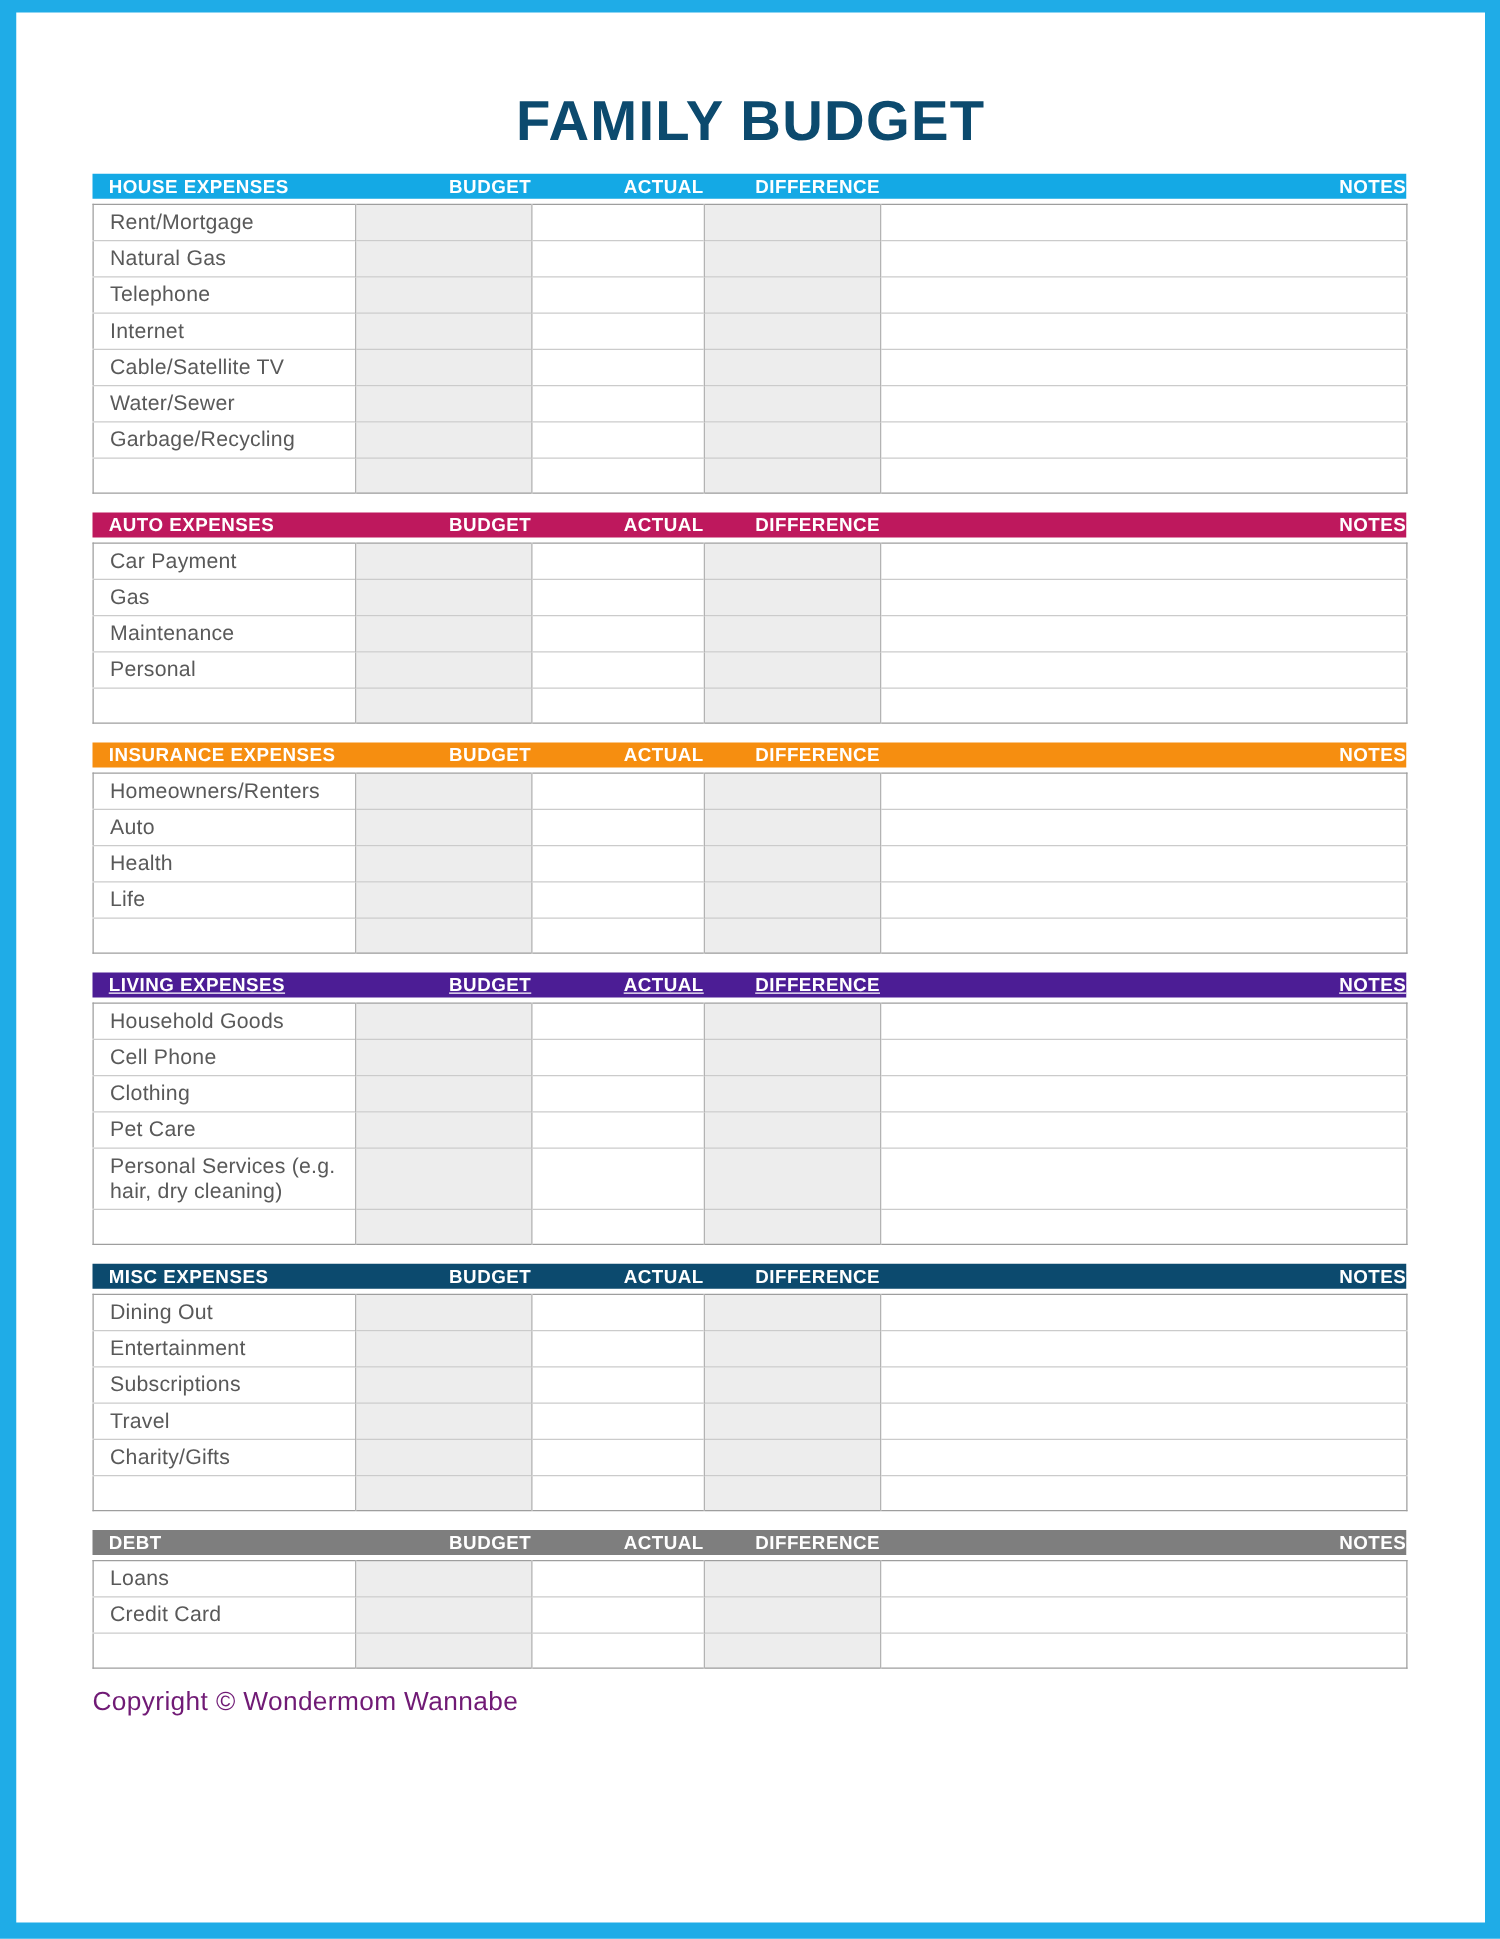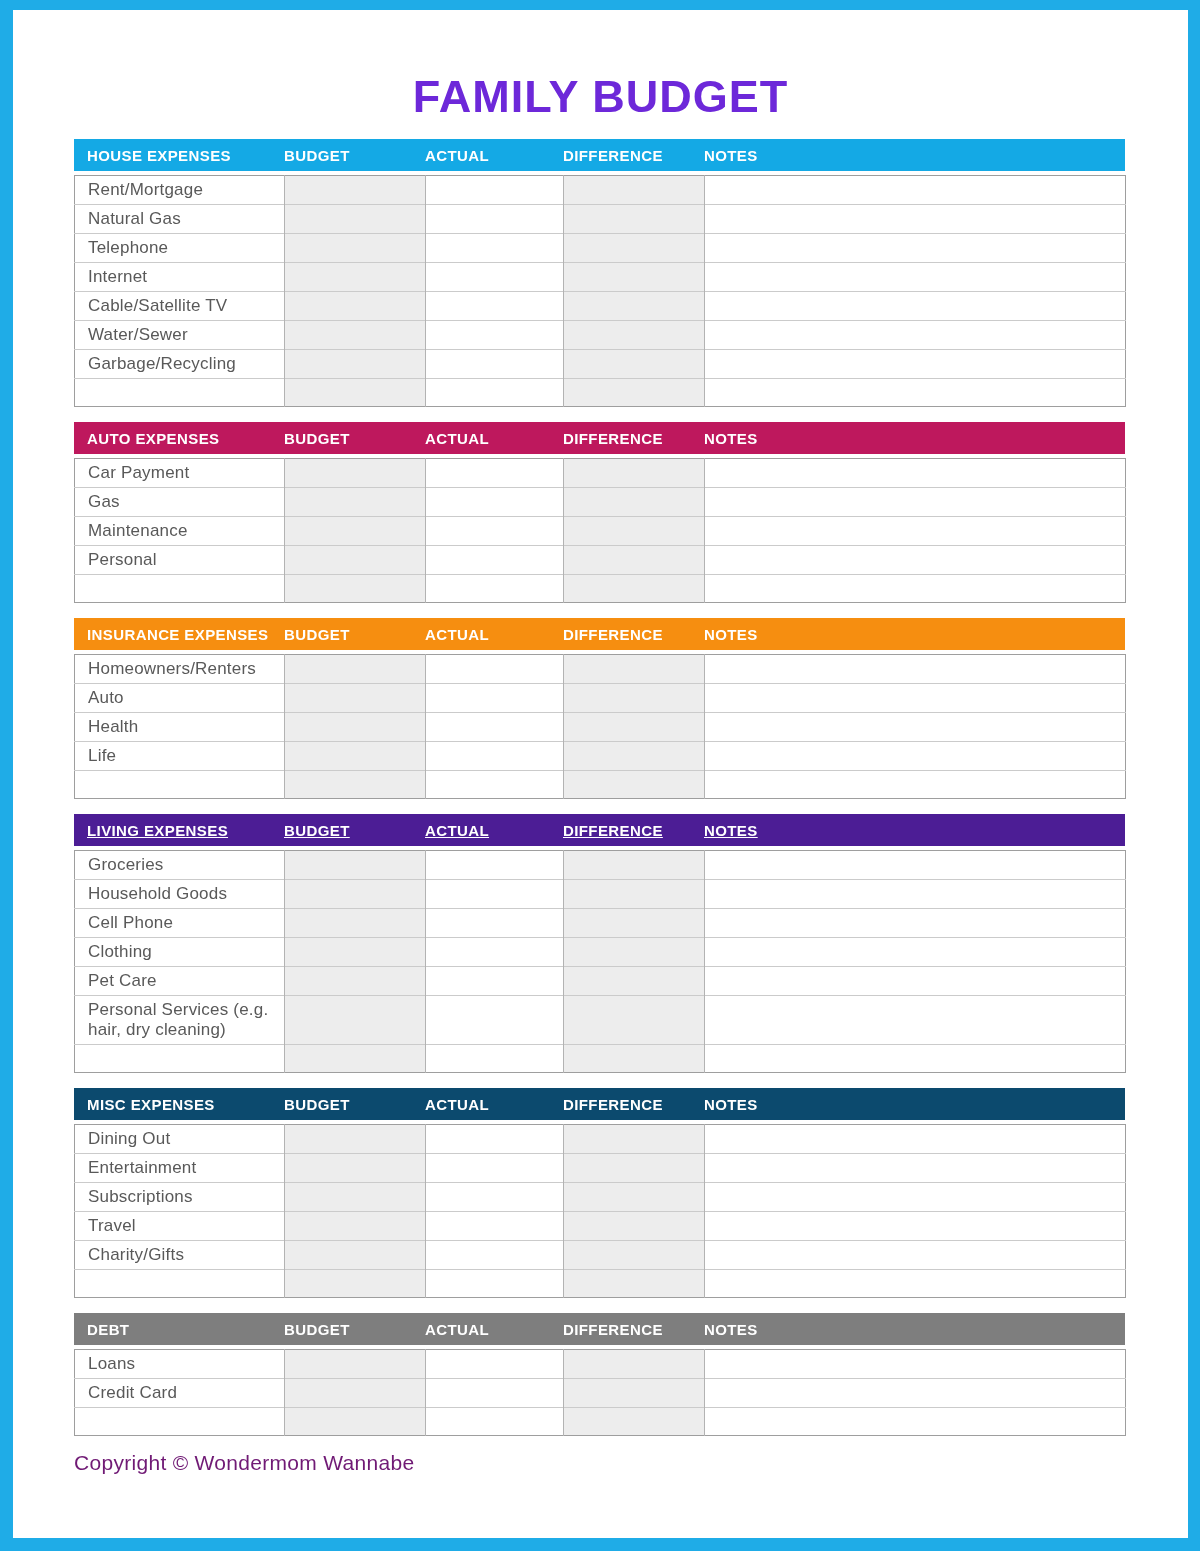--- a/index.html
+++ b/index.html
@@ -17,39 +17,39 @@
   .page { width: 100%; height: 100%; }
 
   h1.page-title {
     margin-top: 64px;
     margin-bottom: 20px;
     text-align: center;
     font-size: 45px;
     font-weight: 700;
     letter-spacing: 1px;
     line-height: 1.0;
-    color: #6d28d9;
+    color: #0c4a6e;
   }
 
   .tables { margin-left: 61px; width: 1051px; }
 
   .section { margin-bottom: 15px; }
 
   .head-bar {
     display: grid;
     grid-template-columns: 210px 141px 138px 141px 421px;
     align-items: center;
-    height: 32px;
+    height: 20px;
     color: #ffffff;
     font-size: 15px;
     font-weight: 700;
     letter-spacing: 0.4px;
   }
   .head-bar .head-label { padding-left: 13px; text-align: left; }
-  .head-bar .head-col   { text-align: left; }
+  .head-bar .head-col   { text-align: right; }
 
   table.budget-table {
     margin-top: 4px;
     width: 1051px;
     table-layout: fixed;
     border-collapse: collapse;
     border: 1px solid #9e9e9e;
   }
   table.budget-table td {
     height: 28px;
@@ -296,27 +296,20 @@
     </div>
     <table class="budget-table">
       <colgroup>
         <col style="width:210px">
             <col style="width:141px">
             <col style="width:138px">
             <col style="width:141px">
             <col style="width:421px">
       </colgroup>
       <tbody>
-  <tr class="body-row">
-    <td class="c-label">Groceries</td>
-    <td class="c-budget"></td>
-    <td class="c-actual"></td>
-    <td class="c-diff"></td>
-    <td class="c-notes"></td>
-  </tr>
 
   <tr class="body-row">
     <td class="c-label">Household Goods</td>
     <td class="c-budget"></td>
     <td class="c-actual"></td>
     <td class="c-diff"></td>
     <td class="c-notes"></td>
   </tr>
 
   <tr class="body-row">

